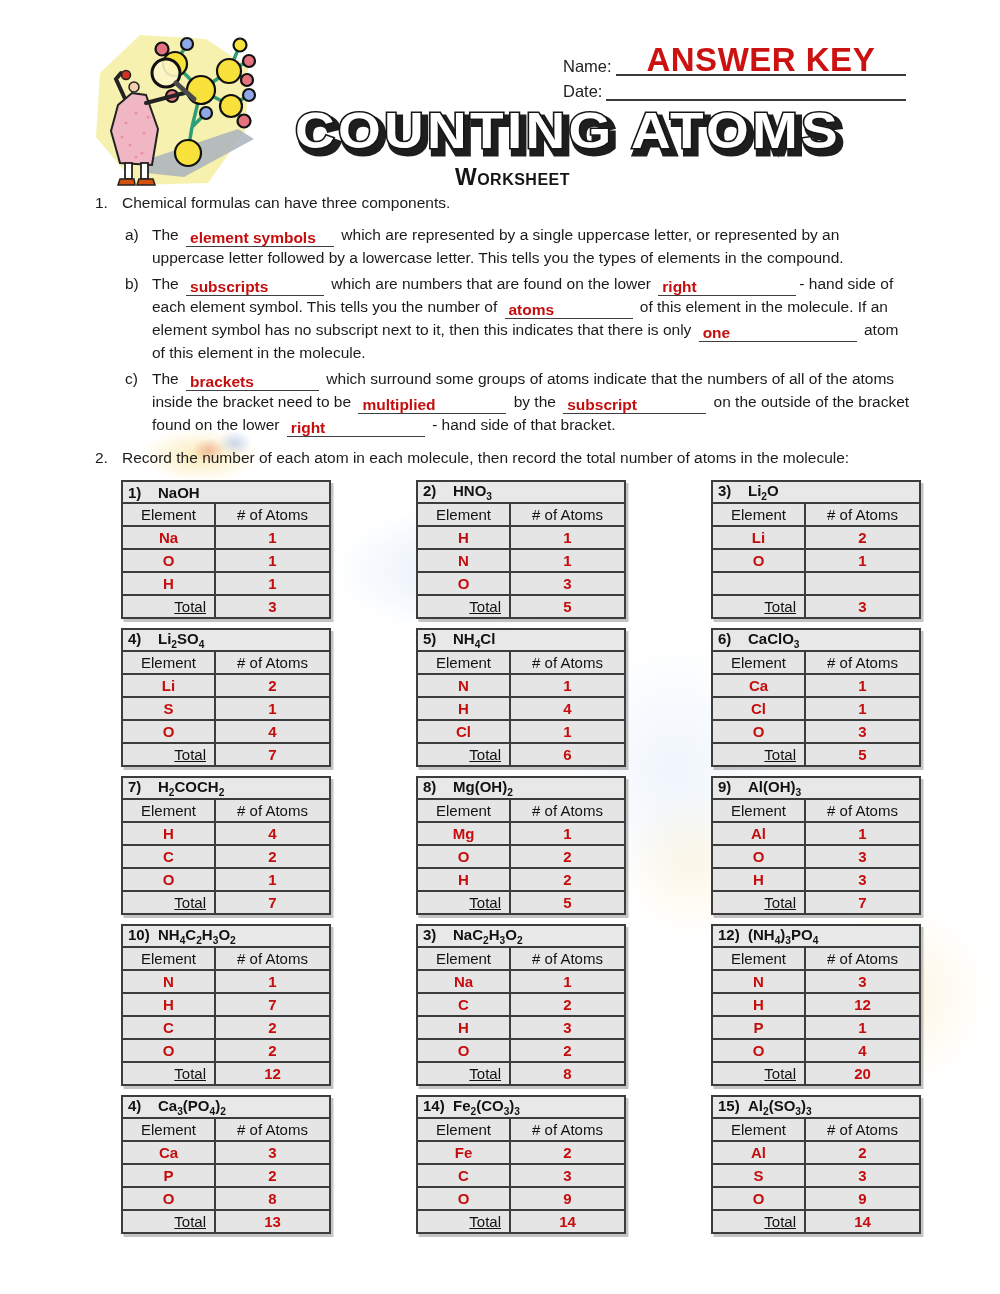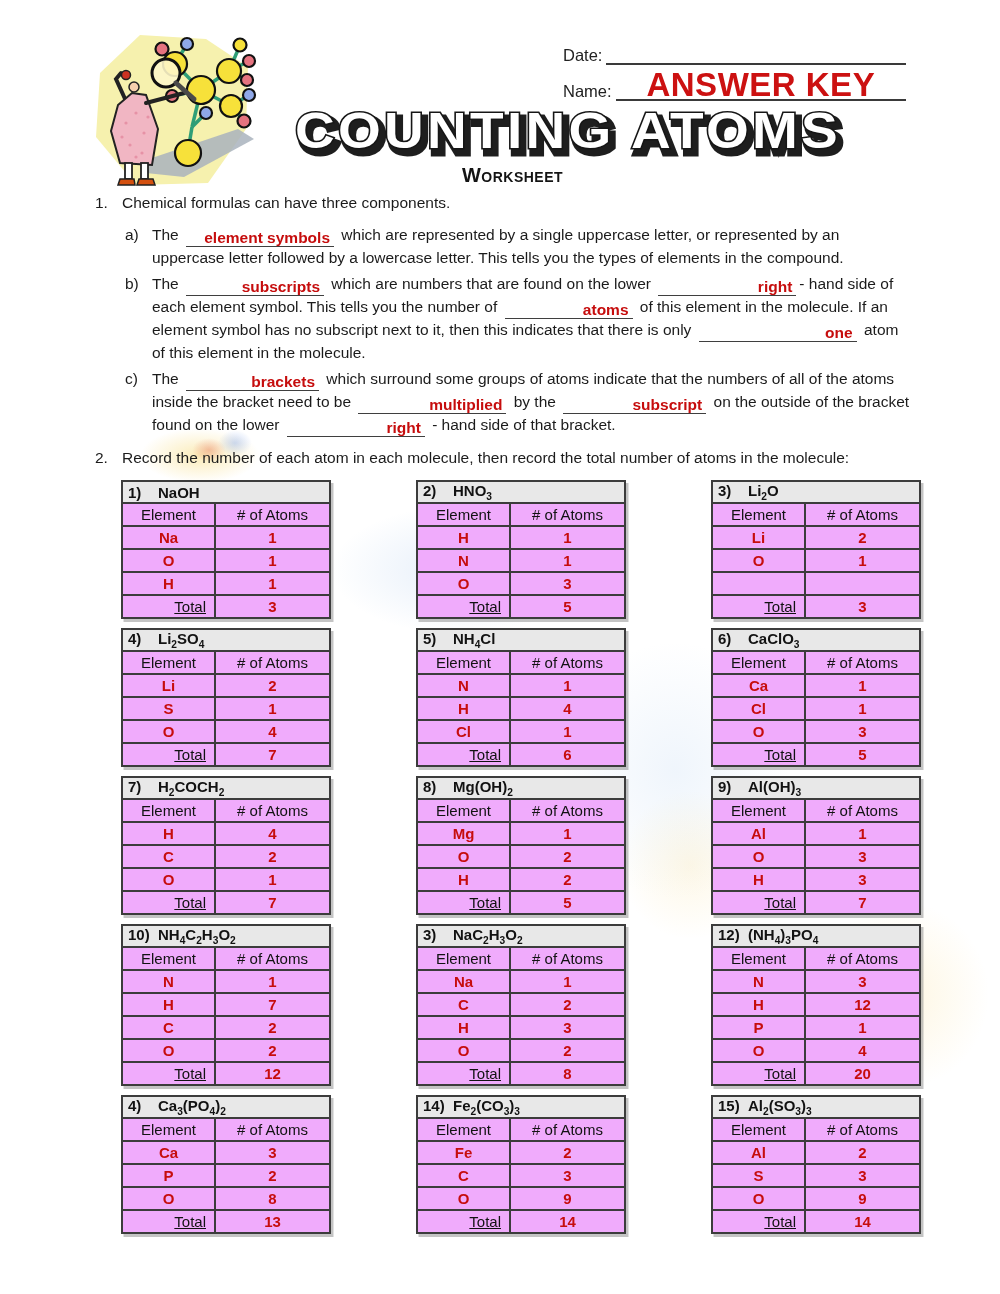--- a/index.html
+++ b/index.html
@@ -33,40 +33,40 @@
   .nd-line.short{height:19px;}
   .nd-value{position:absolute;left:0;right:0;bottom:-5px;text-align:center;
     font-size:33px;font-weight:bold;color:var(--key-red);letter-spacing:.5px;white-space:nowrap;}
   .nd-date{margin-top:4px;}
 
   .title-wrap{position:absolute;left:287px;top:97px;}
   .title-svg text{font-family:"Liberation Sans",sans-serif;font-weight:bold;font-size:50px;letter-spacing:3px;}
   .t-shadow{fill:#1e1e1e;stroke:#1e1e1e;stroke-width:7px;}
   .t-main{fill:#ffffff;stroke:#161616;stroke-width:3px;paint-order:stroke;}
   .subtitle{position:absolute;left:25px;right:0;top:164px;text-align:center;
-    font-weight:bold;font-size:20px;font-variant:small-caps;letter-spacing:.5px;color:#141414;}
+    font-weight:bold;font-size:23px;font-variant:small-caps;letter-spacing:.5px;color:#141414;}
 
   
   .q1{position:absolute;left:95px;top:192px;width:818px;font-size:15.5px;line-height:22px;}
   .q-headrow{display:flex;}
   .q-num{width:27px;flex:none;}
   .q1-items{margin-left:30px;margin-top:10px;}
   .q-item{display:flex;margin-bottom:4px;}
   .q-letter{width:27px;flex:none;}
   .q-text{flex:1;}
-  .blank{display:inline-block;border-bottom:1.6px solid #3f3f3f;text-align:right;
+  .blank{display:inline-block;border-bottom:1.6px solid #3f3f3f;text-align:left;
     color:var(--red);font-weight:bold;line-height:17px;padding:0 4px;margin:0 3px;vertical-align:-3px;}
 
   
   .q2{position:absolute;left:95px;top:449px;width:890px;font-size:15.5px;display:flex;}
 
   
   .tables-grid{position:absolute;left:121px;top:480px;display:grid;
     grid-template-columns:repeat(3,210px);column-gap:85px;row-gap:9px;align-items:start;}
-  table.wtable{border-collapse:collapse;width:210px;background:#f0abfc;
+  table.wtable{border-collapse:collapse;width:210px;background:#e5e5e5;
     box-shadow:2.5px 3px 0 rgba(125,125,125,.45);}
   .wtable td{border:2px solid var(--tborder);font-size:15px;padding:0 5px;height:21px;
     text-align:center;color:#121212;}
   .wtable td.wt-title{background:var(--ttitlebg);text-align:left;font-weight:bold;height:20px;}
   .wt-num{display:inline-block;min-width:30px;}
   .wtable td.wt-el,.wtable td.wt-val{color:var(--red);font-weight:bold;}
   .wtable td.wt-tl{text-align:right;padding-right:8px;text-decoration:underline;}
   sub{font-size:68%;}
 </style>
 </head>
@@ -139,29 +139,29 @@
       <circle cx="78" cy="40" r="14" fill="#fdf6c9" fill-opacity="0.9" stroke="#111" stroke-width="3"></circle>
       <line x1="88" y1="50" x2="106" y2="66" stroke="#4a4a4a" stroke-width="5" stroke-linecap="round"></line>
       <rect x="37" y="130" width="7" height="16" fill="#ffffff" stroke="#222" stroke-width="1.8"></rect>
       <rect x="53" y="130" width="7" height="16" fill="#ffffff" stroke="#222" stroke-width="1.8"></rect>
       <polygon points="32,146 46,146 47,152 30,152" fill="#d4500f" stroke="#222" stroke-width="1.5"></polygon>
       <polygon points="51,146 65,146 67,152 49,152" fill="#d4500f" stroke="#222" stroke-width="1.5"></polygon>
     </g>
   </svg>
 
   <div class="namedate">
-    <div class="nd-row nd-date">
-      <span class="nd-label">Date:</span>
-      <span class="nd-line short"></span>
-    </div>
     <div class="nd-row">
       <span class="nd-label">Name:</span>
       <span class="nd-line">
         <span class="nd-value">ANSWER KEY</span>
       </span>
+    </div>
+    <div class="nd-row nd-date">
+      <span class="nd-label">Date:</span>
+      <span class="nd-line short"></span>
     </div>
   </div>
 
   <div class="title-wrap">
     <svg class="title-svg" width="562" height="68" viewBox="0 0 562 68">
       <text class="t-shadow" x="285" y="56" text-anchor="middle" textLength="546" lengthAdjust="spacingAndGlyphs">COUNTING ATOMS</text>
       <text class="t-main" x="281" y="51" text-anchor="middle" textLength="546" lengthAdjust="spacingAndGlyphs">COUNTING ATOMS</text>
     </svg>
   </div>
   <div class="subtitle">Worksheet</div>

